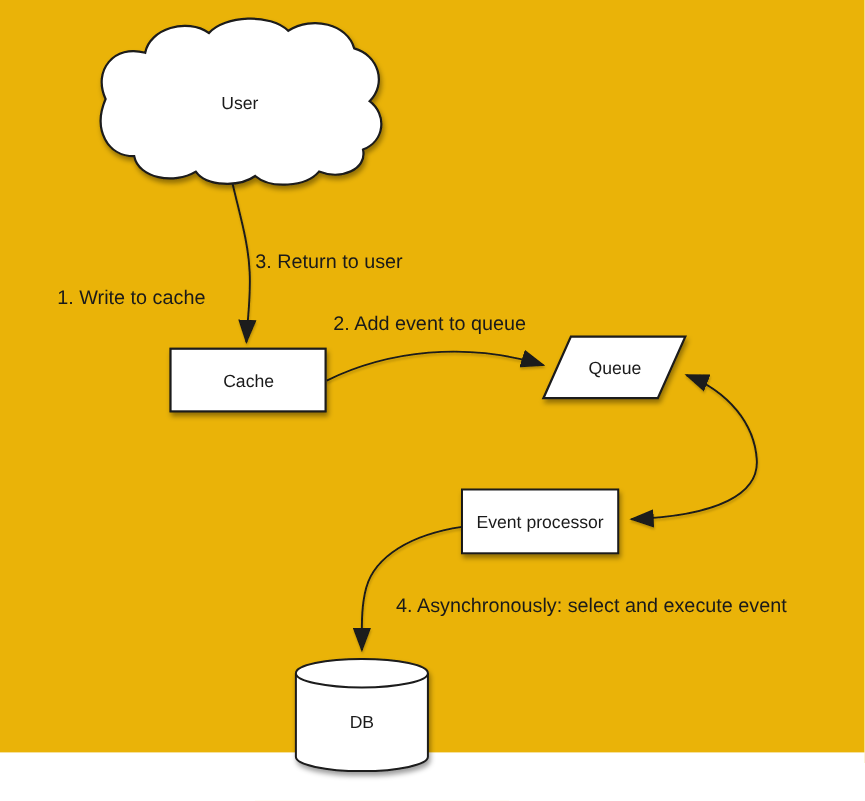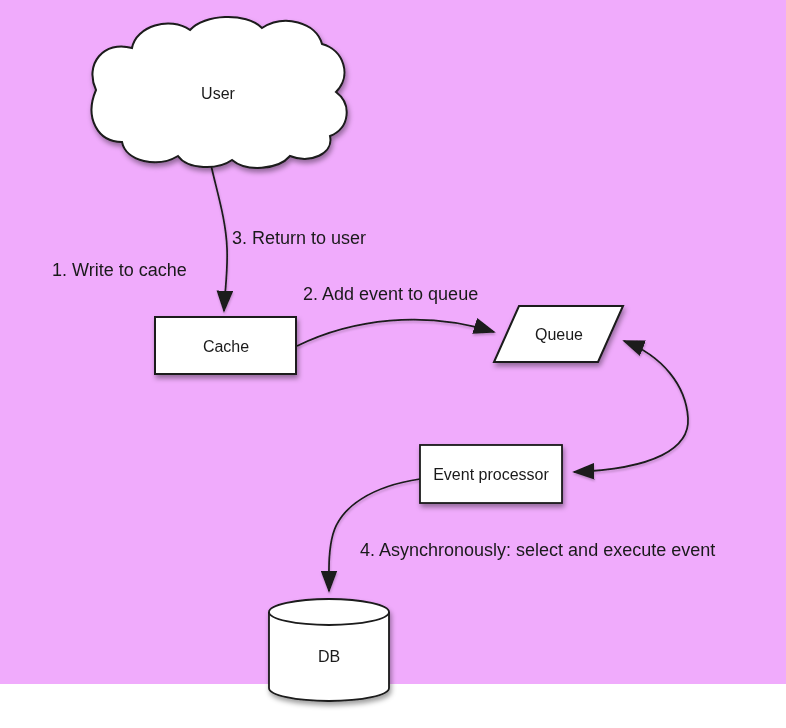--- a/index.html
+++ b/index.html
@@ -7,21 +7,21 @@
     padding: 0;
     width: 786px;
     height: 728px;
     background: #ffffff;
     overflow: hidden;
   }
   .stage {
     position: relative;
     width: 786px;
     height: 684px;
-    background: #f0abfc;
+    background: #eab308;
   }
   svg { display: block; }
   .shape {
     fill: #ffffff;
     stroke: #1a1a1a;
     stroke-width: 2;
   }
   .shape-thin {
     fill: #ffffff;
     stroke: #1a1a1a;

